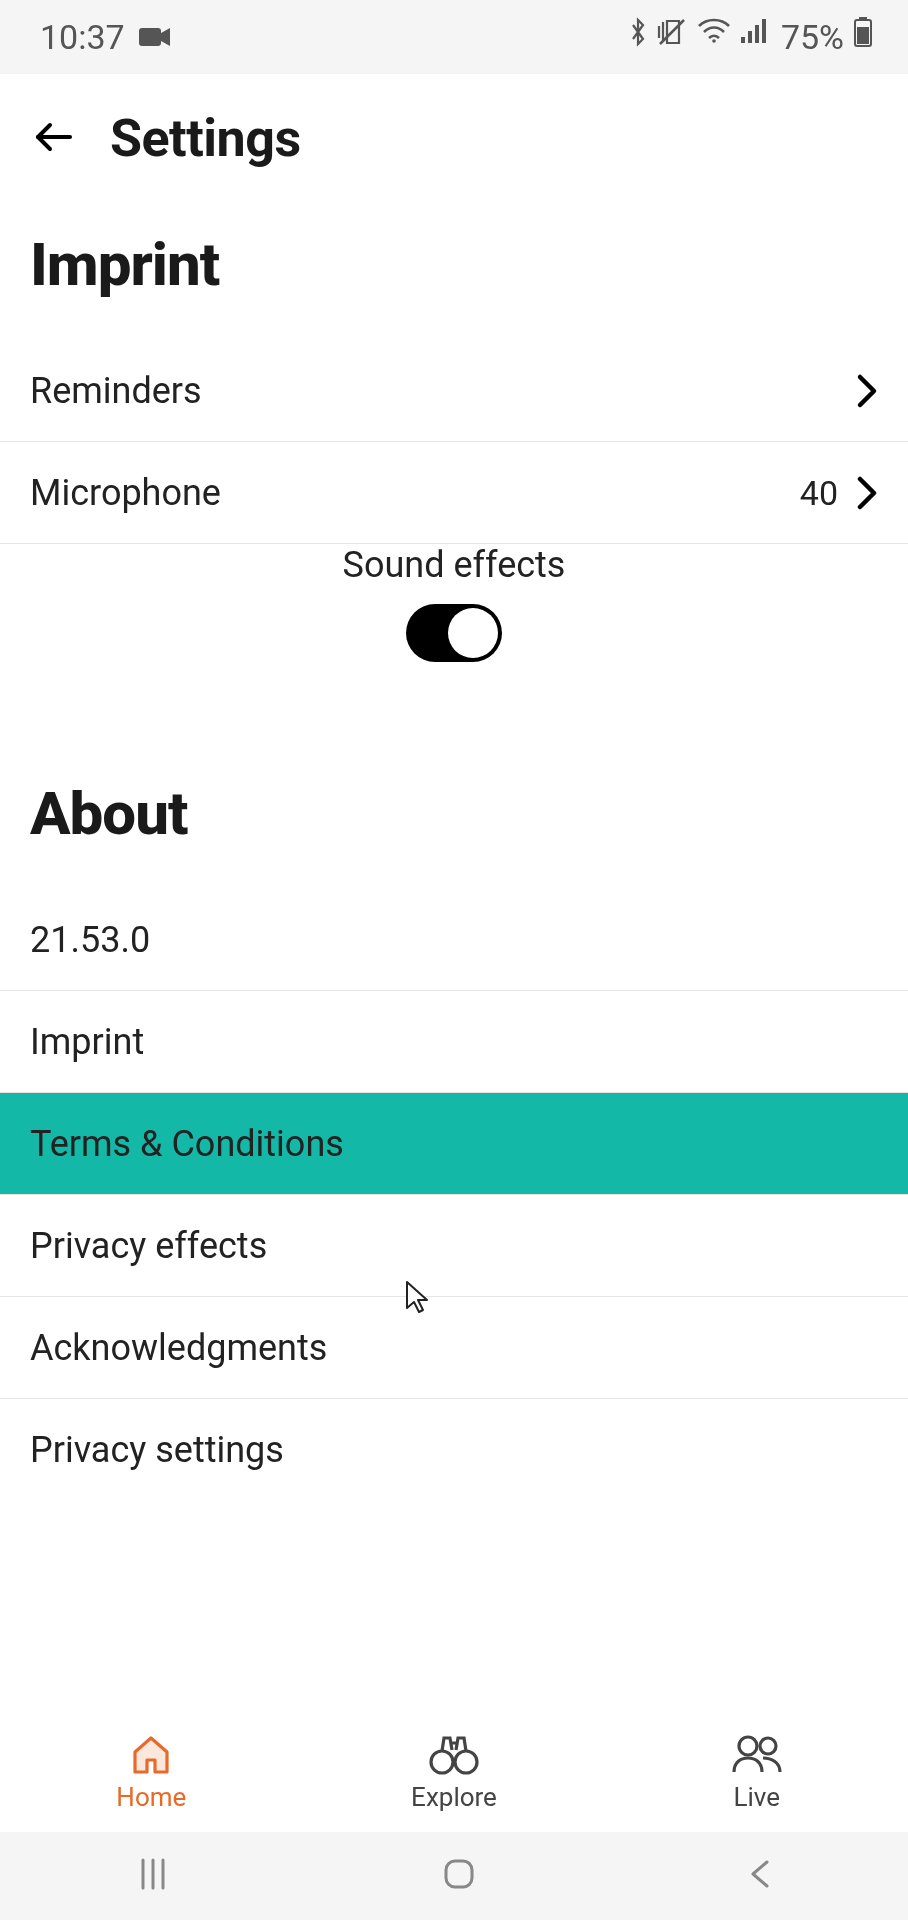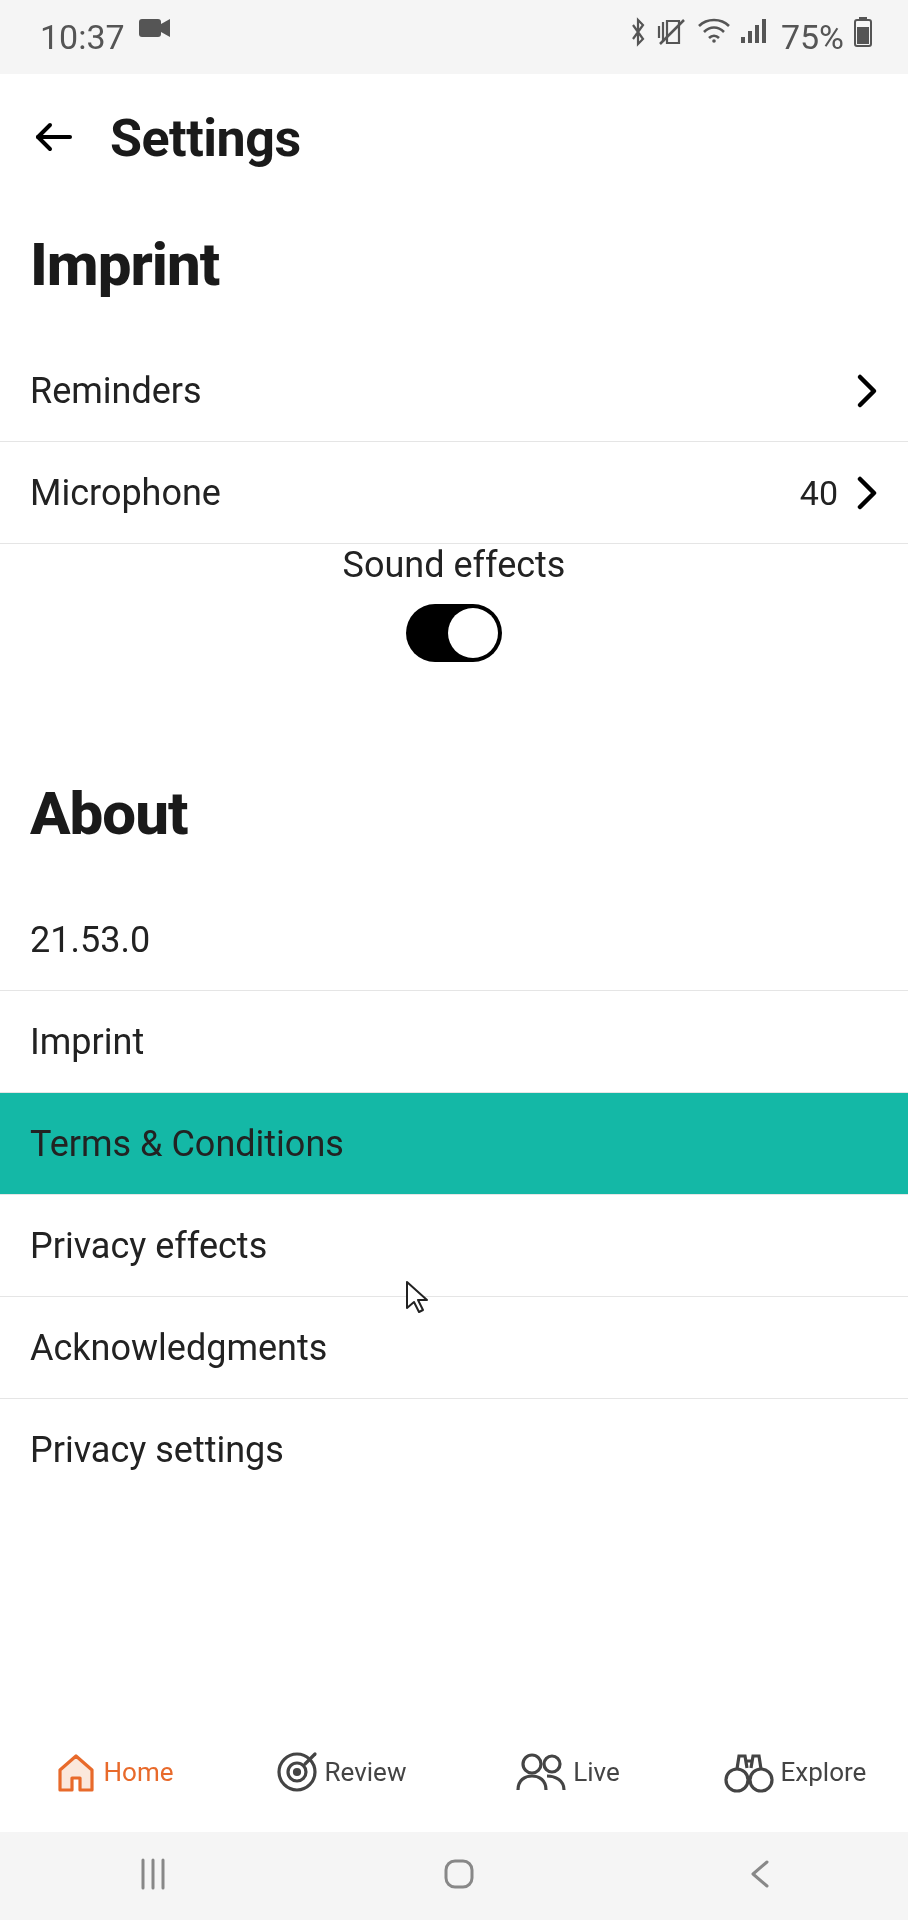--- a/index.html
+++ b/index.html
@@ -16,21 +16,21 @@
   .status-bar {
     height: 74px;
     background: #f5f5f5;
     display: flex;
     align-items: center;
     justify-content: space-between;
     padding: 0 36px 0 40px;
     color: #555;
     font-size: 34px;
   }
-  .status-left { display: flex; align-items: flex-start; gap: 14px; }
+  .status-left { display: flex; align-items: center; gap: 14px; }
   .status-right { display: flex; align-items: flex-start; gap: 10px; }
   .status-right svg, .status-left svg { display: block; }
 
   
   .header {
     display: flex;
     align-items: center;
     gap: 34px;
     padding: 34px 32px;
   }
@@ -99,21 +99,21 @@
     bottom: 88px;
     left: 0;
     right: 0;
     height: 120px;
     display: flex;
     background: #fff;
   }
   .nav-item {
     flex: 1;
     display: flex;
-    flex-direction: row;
+    flex-direction: column;
     align-items: center;
     justify-content: center;
     gap: 6px;
     color: #444;
     font-size: 26px;
   }
   .nav-item.active { color: #e86a2b; }
   .nav-item svg { display: block; }
 
   
@@ -244,45 +244,36 @@
   </svg>
 
 <div class="bottom-nav">
   <div class="nav-item active">
     <svg width="44" height="44" viewBox="0 0 44 44" fill="none" stroke="#e86a2b" stroke-width="3.2" stroke-linejoin="round">
         <path d="M6 20 L22 6 L38 20 L38 40 L26 40 L26 28 L18 28 L18 40 L6 40 Z" fill="#fbe8dc"></path>
       </svg>
     <span>Home</span>
   </div>
   <div class="nav-item">
-    <svg width="44" height="44" viewBox="0 0 44 44" fill="none" stroke="#444" stroke-width="3.2">
-        <circle cx="22" cy="22" r="18"></circle>
-        <circle cx="22" cy="22" r="9"></circle>
-        <circle cx="22" cy="22" r="2.5" fill="#444"></circle>
-        <path d="M30 14 L40 4" stroke-linecap="round"></path>
-      </svg>
-    <span>Review</span>
+    <svg width="52" height="44" viewBox="0 0 52 44" fill="none" stroke="#444" stroke-width="3.2">
+        <circle cx="14" cy="30" r="11"></circle>
+        <circle cx="38" cy="30" r="11"></circle>
+        <path d="M14 19 L16 6 L22 6 L24 18 M38 19 L36 6 L30 6 L28 18 M22 11 L30 11"></path>
+      </svg>
+    <span>Explore</span>
   </div>
   <div class="nav-item">
     <svg width="52" height="44" viewBox="0 0 52 44" fill="none" stroke="#444" stroke-width="3.2">
         <circle cx="17" cy="14" r="9"></circle>
         <path d="M3 40 C3 30 10 26 17 26 C24 26 31 30 31 40"></path>
         <circle cx="37" cy="14" r="8"></circle>
         <path d="M32 26 C40 26 49 30 49 40"></path>
       </svg>
     <span>Live</span>
   </div>
-  <div class="nav-item">
-    <svg width="52" height="44" viewBox="0 0 52 44" fill="none" stroke="#444" stroke-width="3.2">
-        <circle cx="14" cy="30" r="11"></circle>
-        <circle cx="38" cy="30" r="11"></circle>
-        <path d="M14 19 L16 6 L22 6 L24 18 M38 19 L36 6 L30 6 L28 18 M22 11 L30 11"></path>
-      </svg>
-    <span>Explore</span>
-  </div>
 </div>
 
 <div class="sys-nav">
   <span>
     <svg width="36" height="36" viewBox="0 0 36 36" stroke="#888" stroke-width="3" stroke-linecap="round">
         <path d="M8 4 L8 32 M18 4 L18 32 M28 4 L28 32"></path>
       </svg>
   </span>
   <span>
     <svg width="36" height="36" viewBox="0 0 36 36" fill="none" stroke="#888" stroke-width="3">

